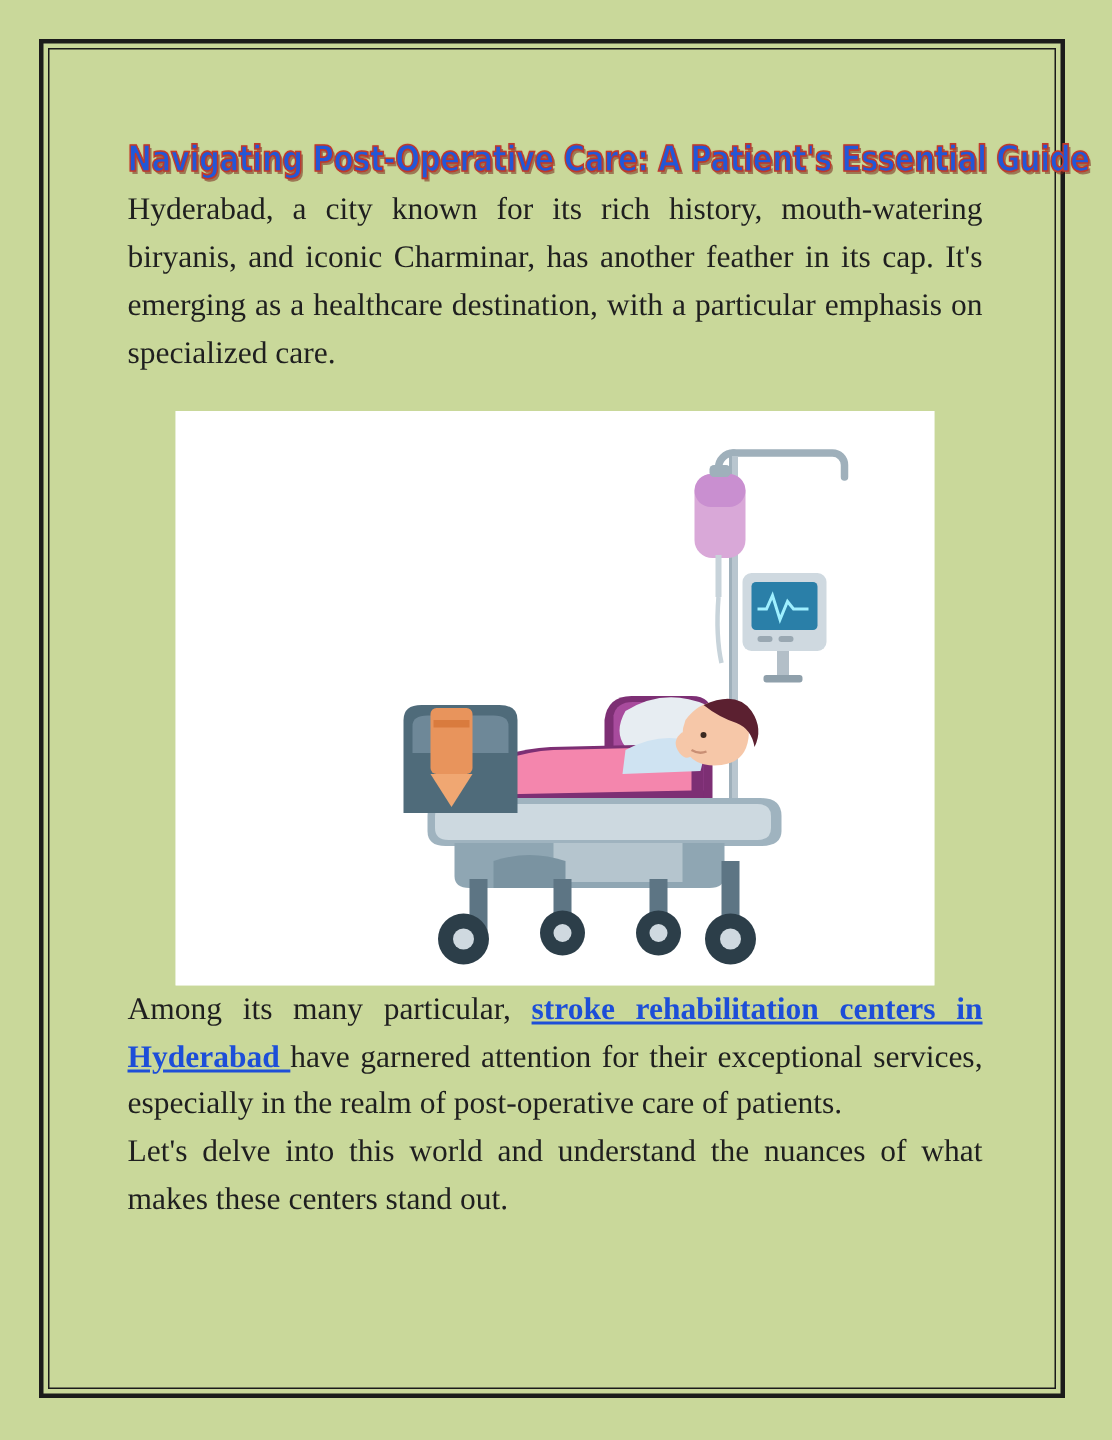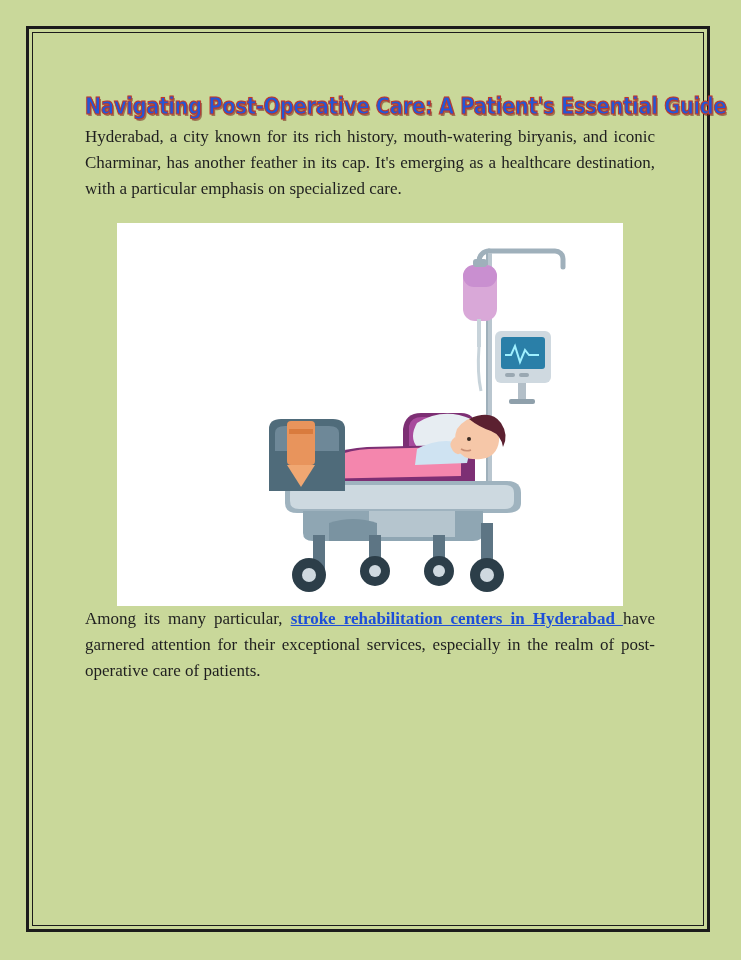--- a/index.html
+++ b/index.html
@@ -60,21 +60,21 @@
        0 0 1px #c0392b;
     transform: scaleY(1.22);
     transform-origin: center top;
   }
   .title-wrap {
     height: 44px;
     padding-top: 12px;
     box-sizing: border-box;
   }
   p.body-text {
-    font-size: 17px;
+    font-size: 21px;
     line-height: 1.52;
     color: #1f1f1f;
     text-align: justify;
     margin: 0;
   }
   .para-1 { margin-top: 48px; }
   .para-2 { margin-top: 17px; }
   .para-3 { margin-top: 58px; }
   a.inline-link {
     color: #1d4ed8;
@@ -181,15 +181,16 @@
           <circle cx="322" cy="348" r="15" fill="#2c3e49"></circle>
           <circle cx="322" cy="348" r="6" fill="#cfd9e0"></circle>
           <circle cx="370" cy="352" r="17" fill="#2c3e49"></circle>
           <circle cx="370" cy="352" r="7" fill="#cfd9e0"></circle>
         </g>
       </svg>
     </div>
 
     <p class="body-text para-2"><span>Among its many particular, </span><a class="inline-link" href="#">stroke rehabilitation centers in Hyderabad </a><span>have garnered attention for their exceptional services, especially in the realm of post-operative care of patients.</span></p>
 
+    <p class="body-text para-3">Let's delve into this world and understand the nuances of what makes these centers stand out.</p>
 
   </div>
 </div>
 
 </body></html>

